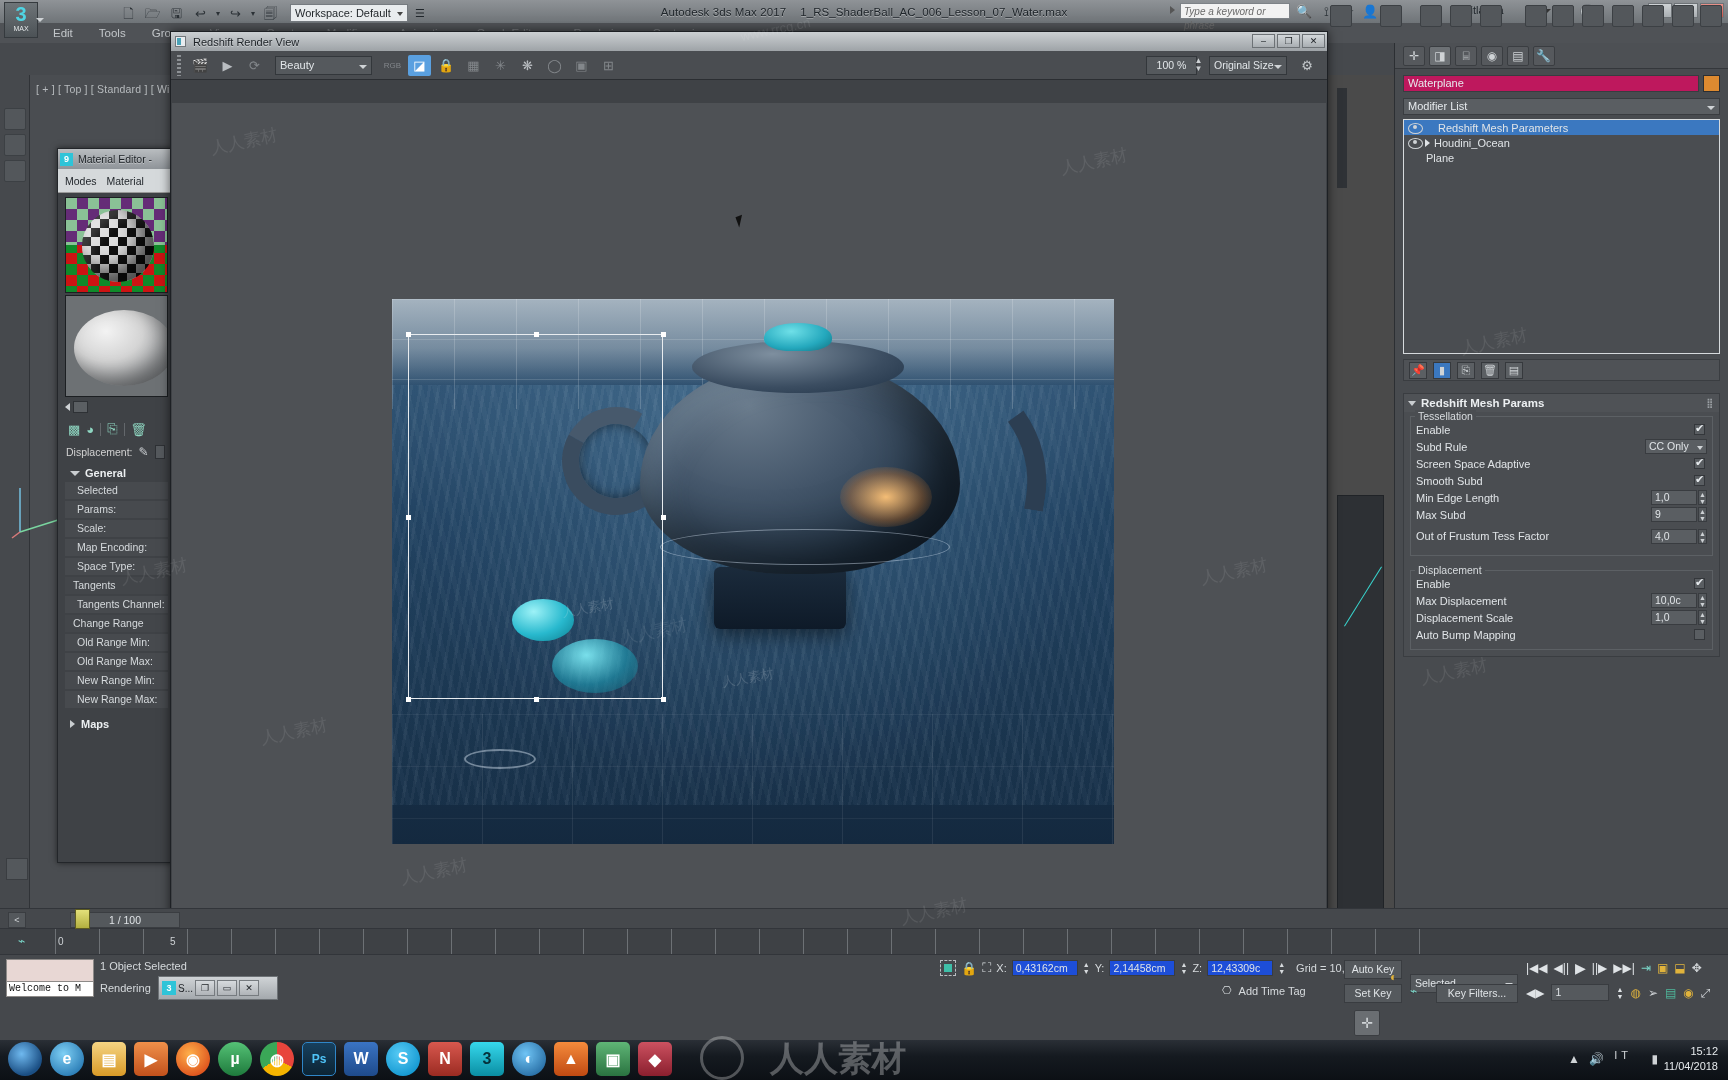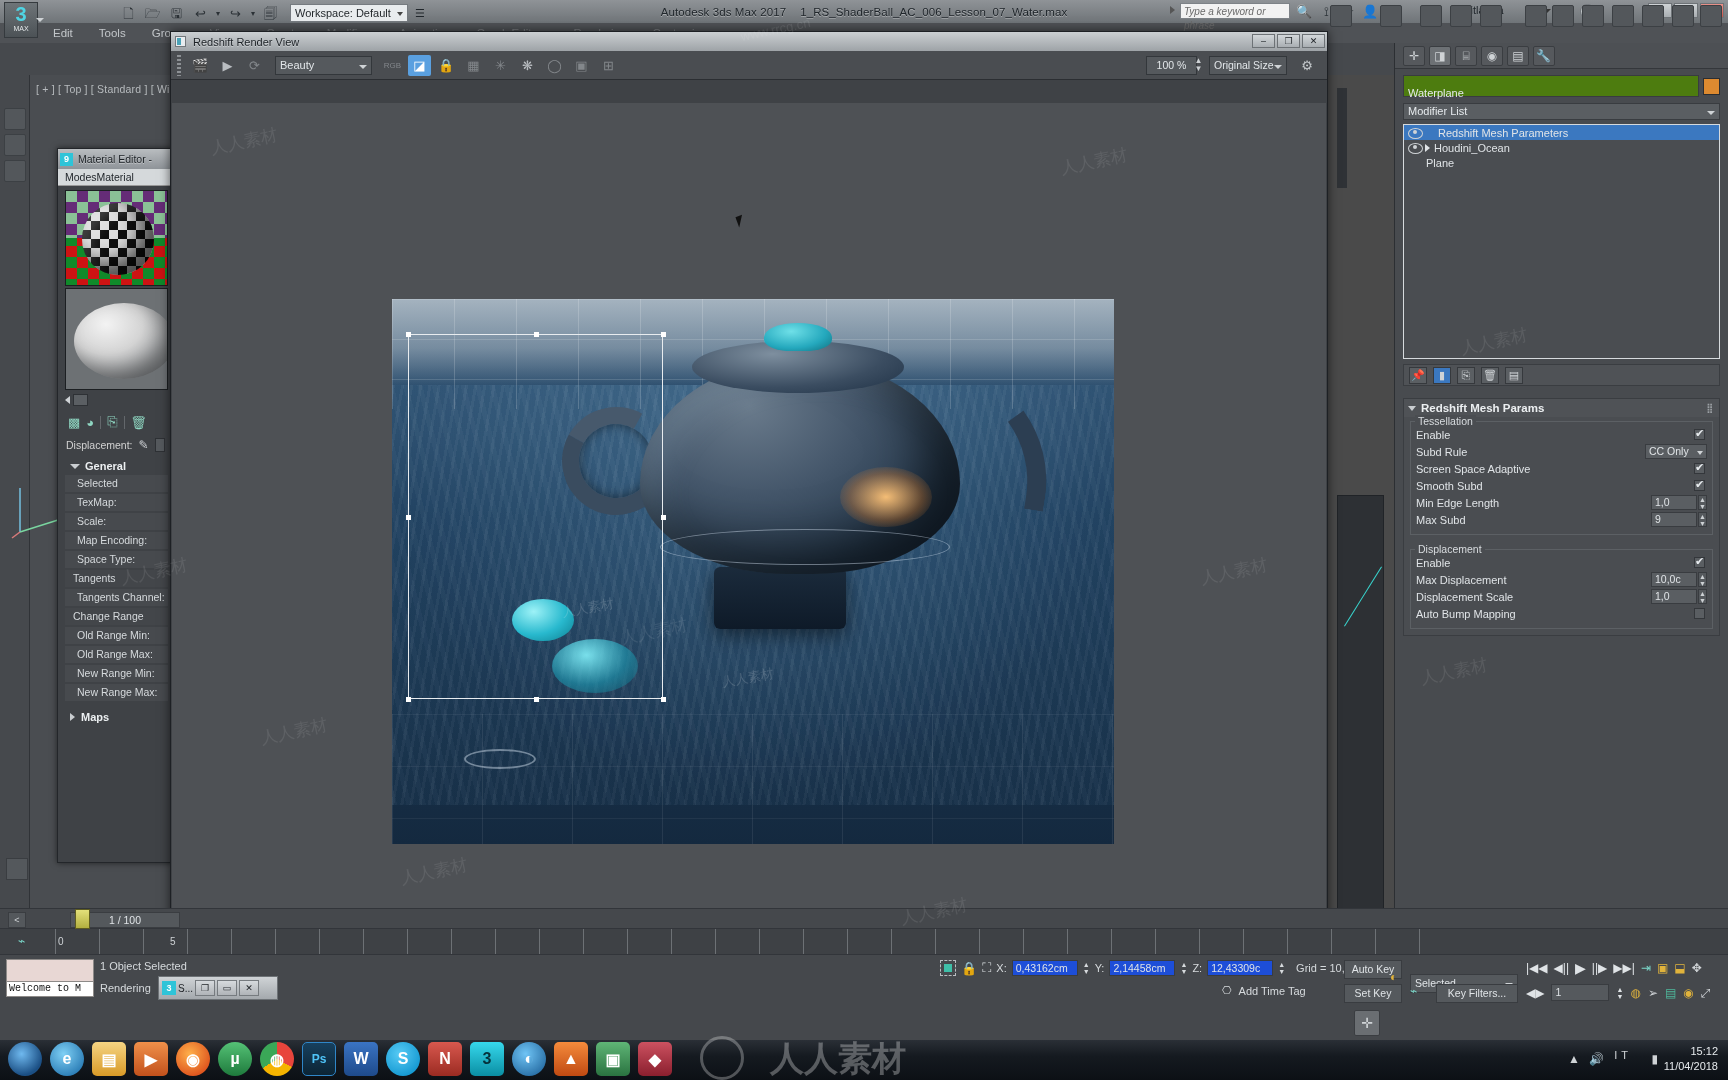--- a/index.html
+++ b/index.html
@@ -86,21 +86,21 @@
   
   .lv-strip{ position:absolute; left:0; top:75px; width:30px; bottom:160px; background:#46494d; border-right:1px solid #303337;}
   .lv-btn{ position:absolute; left:4px; width:22px; height:22px; background:#53575b; border:1px solid #3c4044; border-radius:2px;}
 
   
   .matedit { position:absolute; left:57px; top:148px; width:118px; height:715px;
     background:#3f4246; border:1px solid #23262a; box-shadow:0 0 6px rgba(0,0,0,.55); }
   .matedit-tb { height:20px; background:linear-gradient(#b9bdc0,#8f9499); display:flex; align-items:center; padding-left:2px; }
   .matedit-tb .icn { width:13px;height:13px;background:#2ec4d8; color:#fff; font-size:9px; text-align:center;line-height:13px; font-weight:bold;}
   .matedit-tb .ttl { font-size:10.5px; color:#1c2125; margin-left:5px; text-shadow:0 1px 0 rgba(255,255,255,.4);}
-  .matedit-menu { height:17px; background:#d5d9db; display:flex; align-items:center; padding-left:7px; font-size:10.5px; color:#1d2227; border-bottom:1px solid #999;}
+  .matedit-menu { height:24px; background:#d5d9db; display:flex; align-items:center; gap:10px; padding-left:7px; font-size:10.5px; color:#1d2227; border-bottom:1px solid #999;}
   .slot-a, .slot-b { margin:4px 6px 0 7px; border:1px solid #1c1f22; }
   .slot-a { height:96px; background:#222; position:relative; overflow:hidden;}
   .slot-b { height:102px; background:#6d7174; position:relative; overflow:hidden; margin-top:2px;}
   .sphere-a{ position:absolute; left:16px; top:12px; width:72px;height:72px;border-radius:50%;
      background:
       repeating-conic-gradient(#111 0 25%, #dedede 0 50%);
      background-size: 18px 18px;
      box-shadow: inset -14px -12px 20px rgba(0,0,0,.65), inset 9px 7px 14px rgba(255,255,255,.22);}
   .sphere-b{ position:absolute; left:8px; top:14px; width:100px;height:76px;border-radius:50%;
      background: radial-gradient(ellipse at 32% 28%, #f3f3f3 0%, #d4d4d4 38%, #9a9da0 72%, #6e7275 100%);
@@ -209,21 +209,21 @@
   .sel-h{ position:absolute; width:5px;height:5px;background:#fff;}
   .cursor-arrow{ position:absolute; left:565px; top:112px; width:0;height:0;
      border-left:7px solid #111; border-bottom:11px solid transparent; border-right:4px solid transparent; transform:rotate(-20deg);}
 
   
   .cmdpanel { position:absolute; right:0; top:43px; width:334px; bottom:95px; background:#484b4f; border-left:1px solid #2c2f33;}
   .cp-tabs { height:26px; display:flex; align-items:center; gap:4px; padding-left:8px; background:#4d5054; border-bottom:1px solid #34373b;}
   .cp-tab { width:22px; height:20px; background:#56595d; border:1px solid #3a3d41; border-radius:2px; font-size:12px; color:#cfd3d6; text-align:center; line-height:19px;}
   .cp-tab.sel { background:#6d7175; }
   .name-row { display:flex; align-items:center; gap:4px; padding:6px 8px 0 8px;}
-  .name-field { flex:1; height:17px; background:#4d7c0f; border:1px solid #393c40; font-size:11px; color:#e6eaed; padding:10px 4px; line-height:15px;}
+  .name-field { flex:1; height:17px; background:#be185d; border:1px solid #393c40; font-size:11px; color:#e6eaed; padding:0 4px; line-height:15px;}
   .color-swatch { width:17px; height:17px; background:#dd8a30; border:1px solid #2b2e32;}
   .modlist { margin:6px 8px 0 8px; height:17px; background:#5a5e62; border:1px solid #393c40; font-size:11px; color:#e6eaed; padding:0 4px; line-height:15px; position:relative;}
   .modlist .car{position:absolute;right:4px;top:7px;width:0;height:0;border-left:4px solid transparent;border-right:4px solid transparent;border-top:4px solid #cfd3d6;}
   .modstack { margin:4px 8px 0 8px; height:235px; background:#4a4d51; border:1px solid #d6dadd;}
   .ms-row { height:15px; display:flex; align-items:center; gap:4px; padding-left:4px; font-size:11px; color:#e0e4e7;}
   .ms-row.sel { background:#3b78c0; }
   .eye { width:13px;height:11px; position:relative;}
   .eye:before{ content:""; position:absolute; left:0;top:1px;width:13px;height:9px;border-radius:50%;border:1.2px solid #cfd3d6;}
   .eye:after{ content:""; position:absolute; left:4.5px;top:3.2px;width:4px;height:4px;border-radius:50%;background:#cfd3d6;}
   .ms-tri{ width:0;height:0;border-left:5px solid #dfe3e6;border-top:4px solid transparent;border-bottom:4px solid transparent;}
@@ -460,21 +460,21 @@
       <span>Displacement:</span>
       <span class="pick">✎</span>
       <span class="mbox"></span>
     </div>
 
     <div class="param-list">
       <div class="rollup-hdr">
         <span class="tri"></span><span>General</span>
       </div>
       <div class="plabel">Selected</div>
-      <div class="plabel">TexMap:</div>
+      <div class="plabel">Params:</div>
       <div class="plabel">Scale:</div>
       <div class="plabel">Map Encoding:</div>
       <div class="plabel">Space Type:</div>
       <div class="pgroup">Tangents</div>
       <div class="plabel">Tangents Channel:</div>
       <div class="pgroup">Change Range</div>
       <div class="plabel">Old Range Min:</div>
       <div class="plabel">Old Range Max:</div>
       <div class="plabel">New Range Min:</div>
       <div class="plabel">New Range Max:</div>
@@ -643,20 +643,25 @@
         <div class="prow">
           <span class="lbl">Min Edge Length</span>
           <span class="field">1,0</span>
           <span class="spin">▲<br>▼</span>
         </div>
         <div class="prow">
           <span class="lbl">Max Subd</span>
           <span class="field">9</span>
           <span class="spin">▲<br>▼</span>
         </div>
+        <div class="prow" style="height:26px">
+          <span class="lbl2">Out of Frustum Tess Factor</span>
+          <span class="field">4,0</span>
+          <span class="spin">▲<br>▼</span>
+        </div>
       </div>
 
       <div class="grp" style="margin-top:14px">
         <div class="grp-label">Displacement</div>
         <div class="prow">
           <span class="lbl">Enable</span>
           <span class="ck on"></span>
         </div>
         <div class="prow">
           <span class="lbl">Max Displacement</span>

